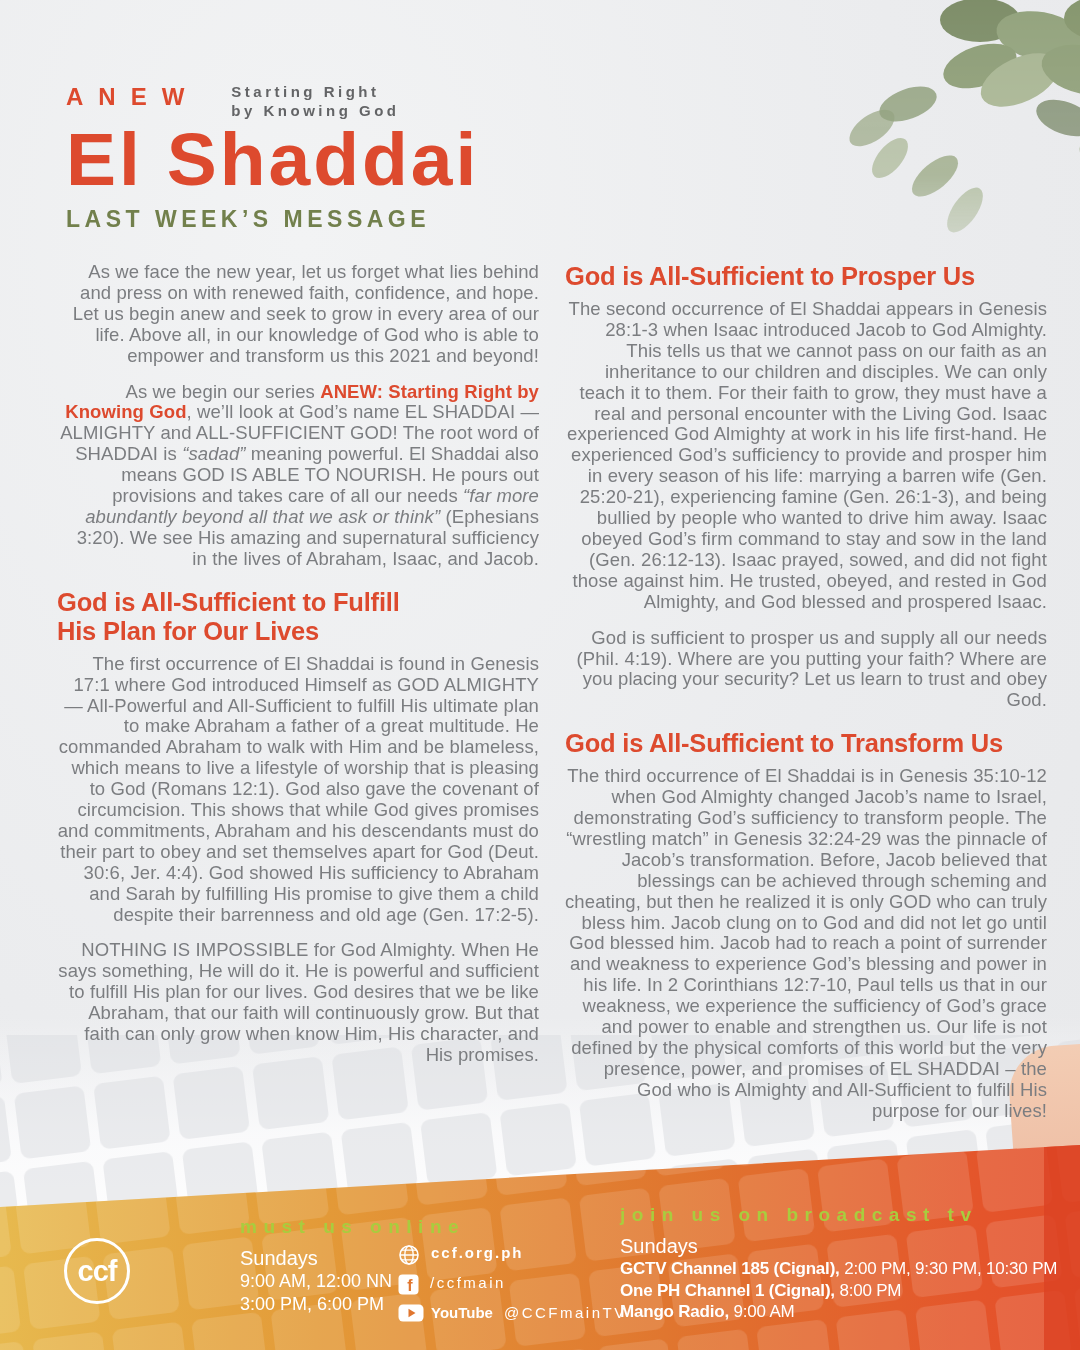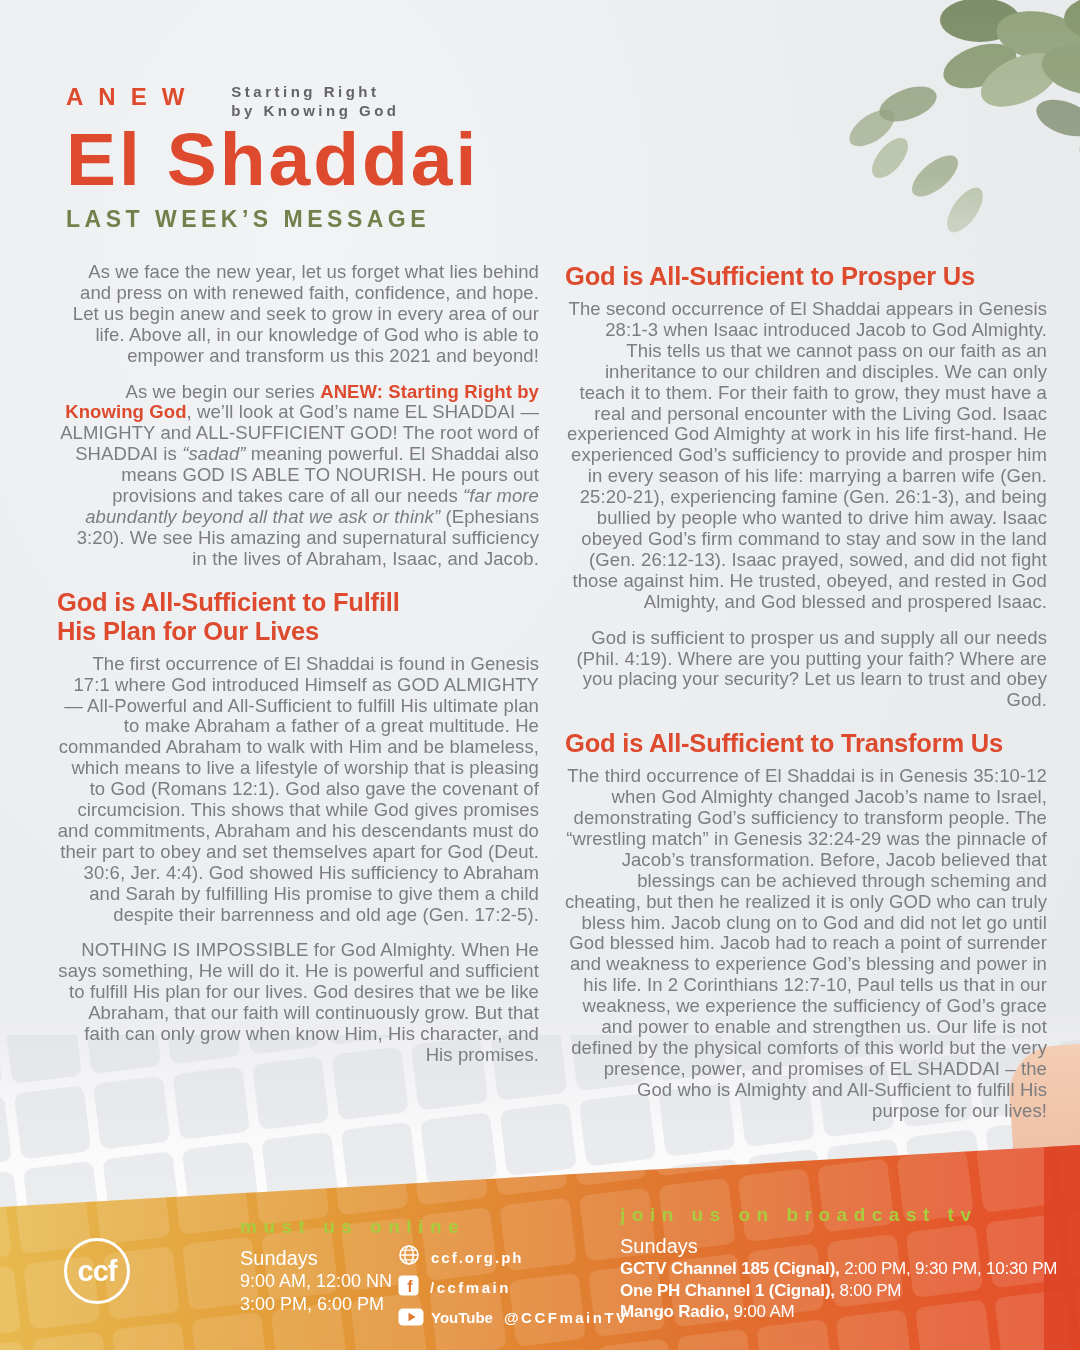--- a/index.html
+++ b/index.html
@@ -36,23 +36,23 @@
         background:linear-gradient(93deg,#e7ba4f 0%,#e39a38 30%,#e0762f 62%,#e4552b 90%,#e44e2a 100%);}
   .keys-footer{position:absolute;left:0;top:0;width:1080px;height:240px;}
   .footer-redband{position:absolute;right:0;top:0;width:36px;height:240px;background:#dc4323;opacity:.85;}
   .ccf-logo{position:absolute;left:64px;top:128px;width:60px;height:60px;border:3px solid #fff;border-radius:50%;
         display:flex;align-items:center;justify-content:center;color:#fff;font-weight:bold;font-size:29px;letter-spacing:-1px;}
   .f-head{font-size:19px;font-weight:bold;letter-spacing:6.5px;color:#a9cc3e;}
   .f-day{font-size:20px;font-weight:normal;color:#fff;margin-top:9px;}
   .f-times{font-size:18px;line-height:23px;color:#fff;}
   .f-online{position:absolute;left:240px;top:106px;}
   .f-social{position:absolute;left:398px;top:134px;}
-  .social-row{display:flex;align-items:flex-end;margin-bottom:8px;height:22px;}
+  .social-row{display:flex;align-items:flex-start;margin-bottom:8px;height:22px;}
   .social-label{font-size:15px;color:#fff;letter-spacing:2px;margin-left:11px;font-weight:bold;}
-  .social-label.thin{font-weight:bold;letter-spacing:2.5px;}
+  .social-label.thin{font-weight:normal;letter-spacing:2.5px;}
   .yt-word{font-size:15px;color:#fff;font-weight:bold;margin-left:7px;letter-spacing:0;}
   .f-broadcast{position:absolute;left:620px;top:94px;width:450px;}
   .f-bc-line{font-size:17px;line-height:21.5px;color:#fff;letter-spacing:-.2px;}
   .f-bc-line b{font-weight:bold;}
 </style>
 </head>
 <body>
 
 <div class="page">
 

